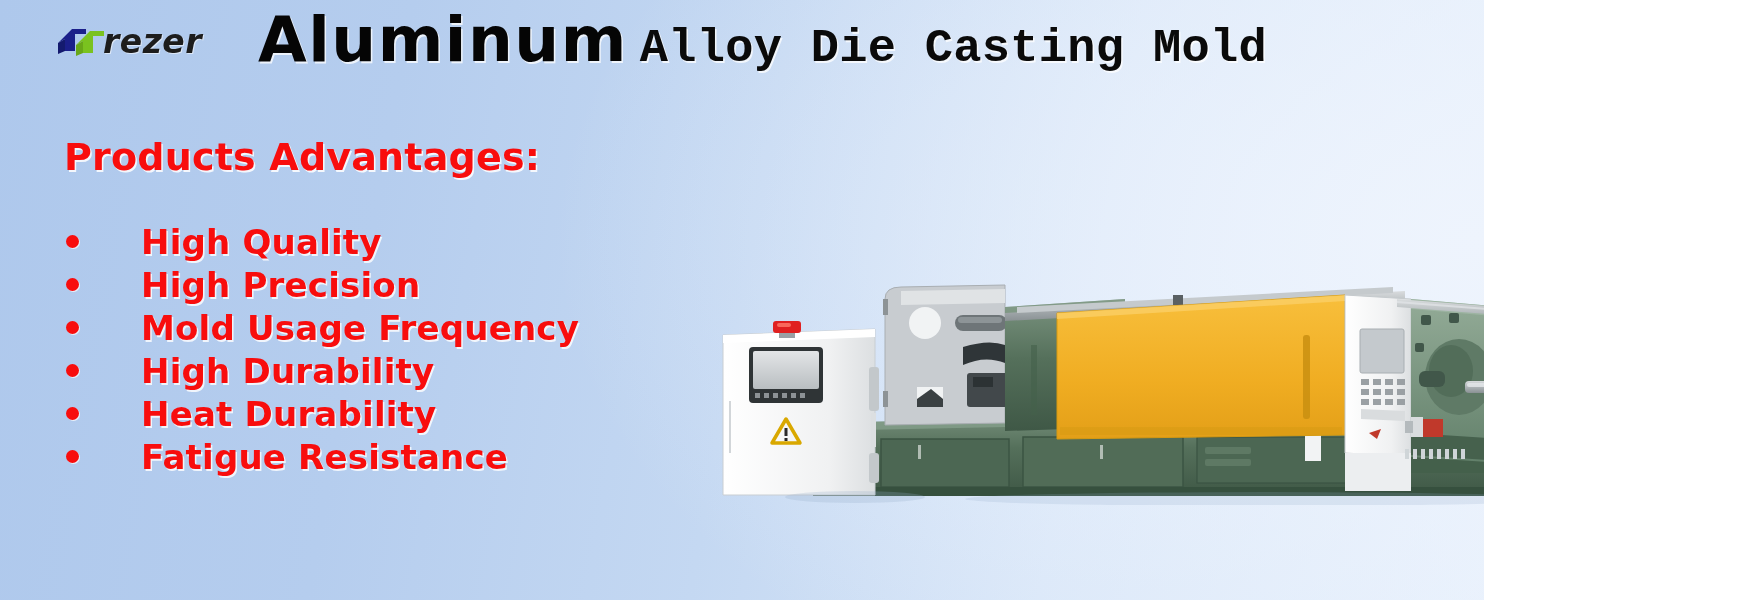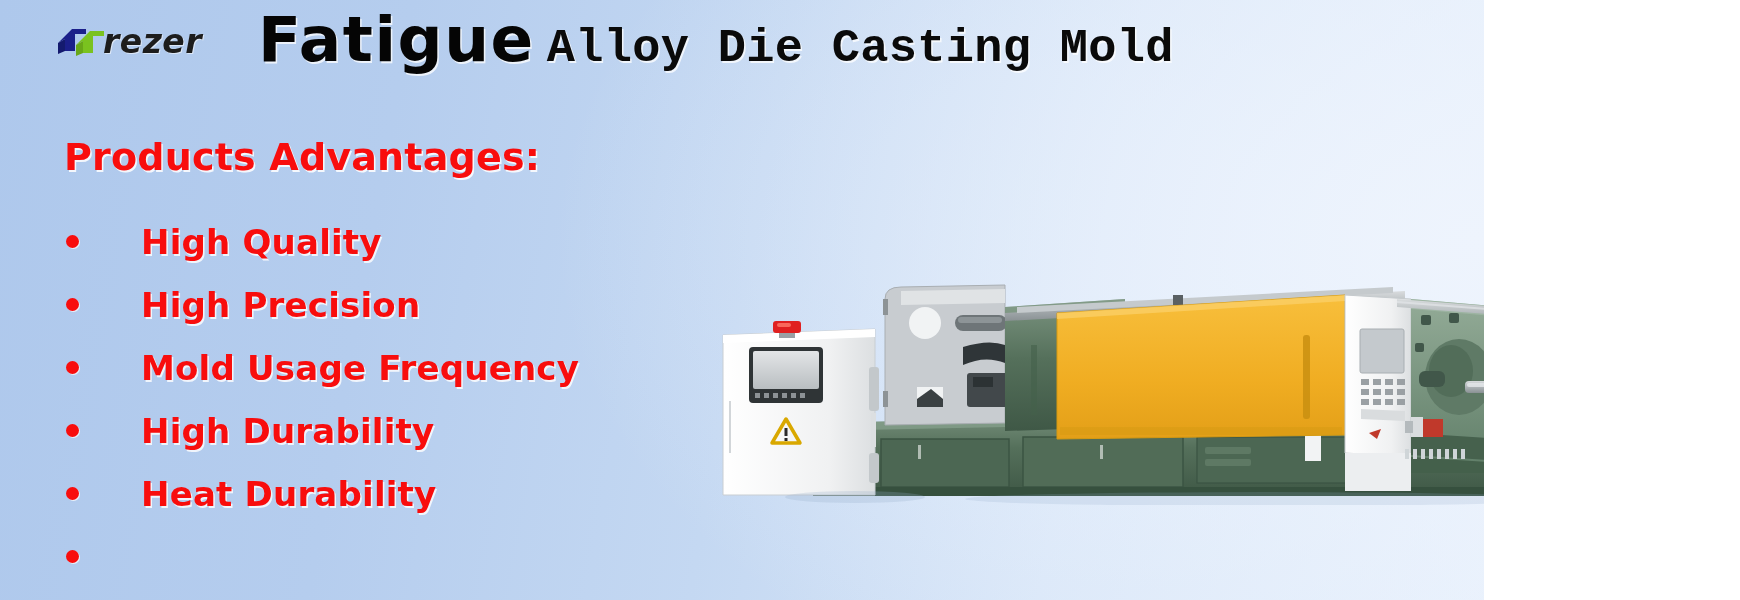--- a/index.html
+++ b/index.html
@@ -84,21 +84,20 @@
   }
   #advantages-list {
     list-style: none;
     margin: 0;
     padding: 0;
   }
   .adv-item {
     display: flex;
     align-items: center;
     height: 43px;
-    margin-top: 20px;
   }
   .adv-bullet {
     width: 13px;
     height: 13px;
     border-radius: 50%;
     background: #f80d0d;
     flex: 0 0 auto;
     margin-left: 8px;
     box-shadow: 1px 1px 0 rgba(255,255,255,0.7);
   }
@@ -136,21 +135,21 @@
         <path d="M6 22 L13 18 L13 30 L6 33 Z" fill="#141a6e"></path>
 
         <path d="M24 24 L38 10 L52 10 L52 15 L41 15 L41 32 L31 32 L31 20 Z" fill="#7ac21f"></path>
         <path d="M24 24 L31 20 L31 32 L24 35 Z" fill="#68a718"></path>
       </svg>
     </span>
     <span id="logo-word">rezer</span>
   </div>
 
   <div id="headline">
-    <span id="headline-main">Fatigue</span><span id="headline-sub">Alloy Die Casting Mold</span>
+    <span id="headline-main">Aluminum</span><span id="headline-sub">Alloy Die Casting Mold</span>
   </div>
 
   <div id="advantages">
     <div id="advantages-heading">Products Advantages:</div>
     <ul id="advantages-list">
       <li class="adv-item">
         <span class="adv-bullet"></span>
         <span class="adv-label">High Quality</span>
       </li>
       <li class="adv-item">
@@ -164,20 +163,21 @@
       <li class="adv-item">
         <span class="adv-bullet"></span>
         <span class="adv-label">High Durability</span>
       </li>
       <li class="adv-item">
         <span class="adv-bullet"></span>
         <span class="adv-label">Heat Durability</span>
       </li>
       <li class="adv-item">
         <span class="adv-bullet"></span>
+        <span class="adv-label">Fatigue Resistance</span>
       </li>
     </ul>
   </div>
 
   <div id="machine">
     <svg width="1030" height="310" viewBox="0 0 1030 310" xmlns="http://www.w3.org/2000/svg">
       <defs>
         <linearGradient id="gGreen" x1="0" y1="0" x2="0" y2="1">
           <stop offset="0%" stop-color="#7b9480"></stop>
           <stop offset="45%" stop-color="#55705b"></stop>

